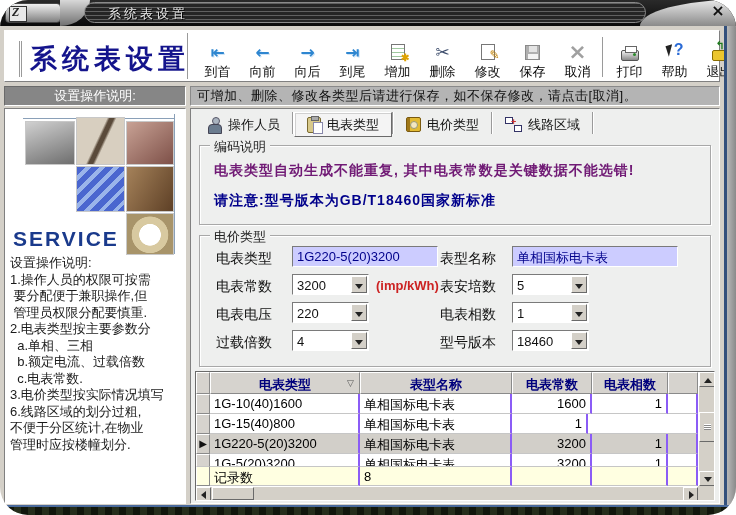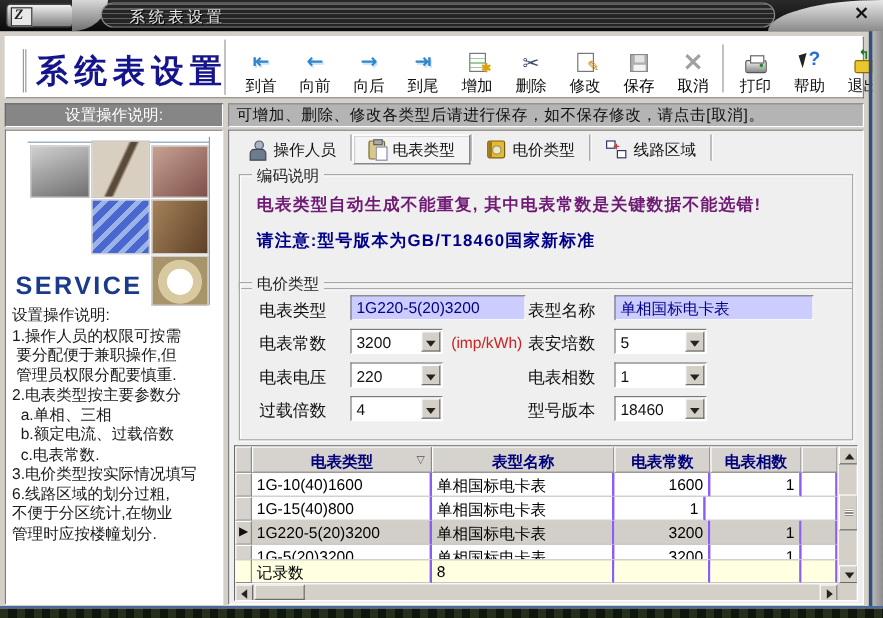--- a/index.html
+++ b/index.html
@@ -1,18 +1,18 @@
 <!DOCTYPE html>
 <html><head>
 <meta charset="utf-8">
 <style>
   * { margin:0; padding:0; box-sizing:border-box; }
   html,body { width:736px; height:515px; }
   body { font-family:"Liberation Sans", sans-serif; font-size:13px; overflow:hidden; }
-  #app { position:relative; width:736px; height:515px; background:#d4d0c8; overflow:hidden; }
+  #app { position:relative; width:736px; height:515px; background:#d4d0c8; overflow:hidden;border-radius:28px; }
 
   
   #titlebar { position:absolute; left:0; top:0; width:736px; height:26px; background:linear-gradient(#2a2a2a,#0a0a0a); }
   .tb-logo { position:absolute; left:5px; top:3px; width:56px; height:20px; border-radius:4px;
     background:linear-gradient(#f0f0f0,#808080); border:1px solid #444; }
   .tb-logo::before { content:""; position:absolute; left:3px; top:2px; width:16px; height:14px; background:#e8e8e8; border:1px solid #333; }
   .tb-logo::after { content:"Z"; position:absolute; left:6px; top:1px; font:italic bold 12px "Liberation Serif", serif; color:#222; }
   .tb-sweep-l { position:absolute; left:60px; top:0; width:30px; height:26px;
     background:linear-gradient(#d8d8d8,#707070); border-radius:0 0 100% 0/0 0 100% 0; }
   .tb-capsule { position:absolute; left:84px; top:2px; width:562px; height:21px; border-radius:11px;
@@ -110,34 +110,34 @@
   .icon-linearea { position:relative; width:17px; height:16px;
     background-image:linear-gradient(#fff,#fff),linear-gradient(#336,#336),linear-gradient(#fff,#fff),linear-gradient(#336,#336);
     background-repeat:no-repeat;
     background-size:6px 5px,8px 7px,6px 5px,8px 7px;
     background-position:1px 1px,0 0,10px 9px,9px 8px; }
   .icon-linearea::before { content:"+"; position:absolute; left:6px; top:1px; color:#c33; font:bold 9px/9px "Liberation Sans", sans-serif; }
 
   
   .groupbox { position:absolute; border:1px solid #a8a8a8; box-shadow:1px 1px 0 #fff, inset 1px 1px 0 #fff; }
   .gb-title { position:absolute; left:10px; top:-8px; background:#eeefee; padding:0 4px; color:#222; }
-  #gb-coding { left:8px; top:36px; width:512px; height:96px; }
+  #gb-coding { left:8px; top:36px; width:512px; height:80px; }
   .note-line { position:absolute; left:14px; font-size:14px; font-weight:bold; letter-spacing:1px; }
   #gb-params { left:8px; top:126px; width:512px; height:132px; }
 
   .flabel { position:absolute; color:#111; font-size:14px; }
   .txtfield { position:absolute; height:21px; border:1px solid; border-color:#7a7a7a #fff #fff #7a7a7a;
     padding:2px 4px 0; font-size:13px; }
   .combo { position:absolute; width:77px; height:21px; background:#fff; border:1px solid; border-color:#7a7a7a #fff #fff #7a7a7a; }
   .combo-value { position:absolute; left:4px; top:3px; font-size:13px; color:#111; }
   .combo-btn { position:absolute; right:1px; top:1px; width:16px; height:17px; background:#d4d0c8;
     border:1px solid; border-color:#fff #6a6a6a #6a6a6a #fff; text-align:center; cursor:default; }
   .combo-btn::before { content:""; display:inline-block; margin-top:6px; width:0; height:0;
     border-left:4px solid transparent; border-right:4px solid transparent; border-top:5px solid #222; }
-  .suffix-red { position:absolute; font-size:13px; font-weight:normal; }
+  .suffix-red { position:absolute; font-size:13px; font-weight:bold; }
 
   
   #grid { position:absolute; left:4px; top:262px; width:520px; height:130px; background:#fff;
     border:1px solid; border-color:#6a6a6a #fff #fff #6a6a6a; overflow:hidden; }
   .grid-inner { position:absolute; left:0; top:0; right:16px; bottom:14px; }
   .grow { display:flex; width:100%; }
   .gcell { border-right:2px solid #8b5cf6; border-bottom:1px solid #c6c6c6; overflow:hidden; white-space:nowrap;
     font-size:13px; padding:2px 4px 0; height:20px; }
   .ghead .gcell { background:#d6d3ce; color:#00007c; font-weight:bold; text-align:center; height:22px;
     border:1px solid; border-color:#fff #8a8a8a #8a8a8a #fff; padding-top:3px; position:relative; }

